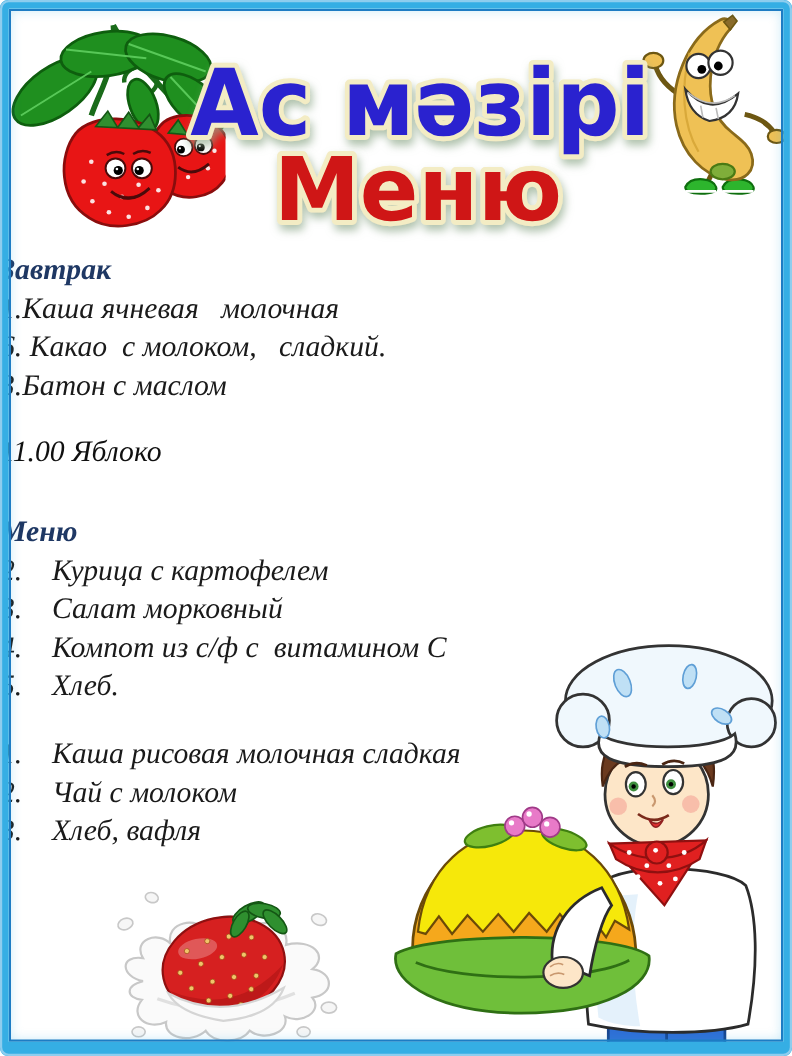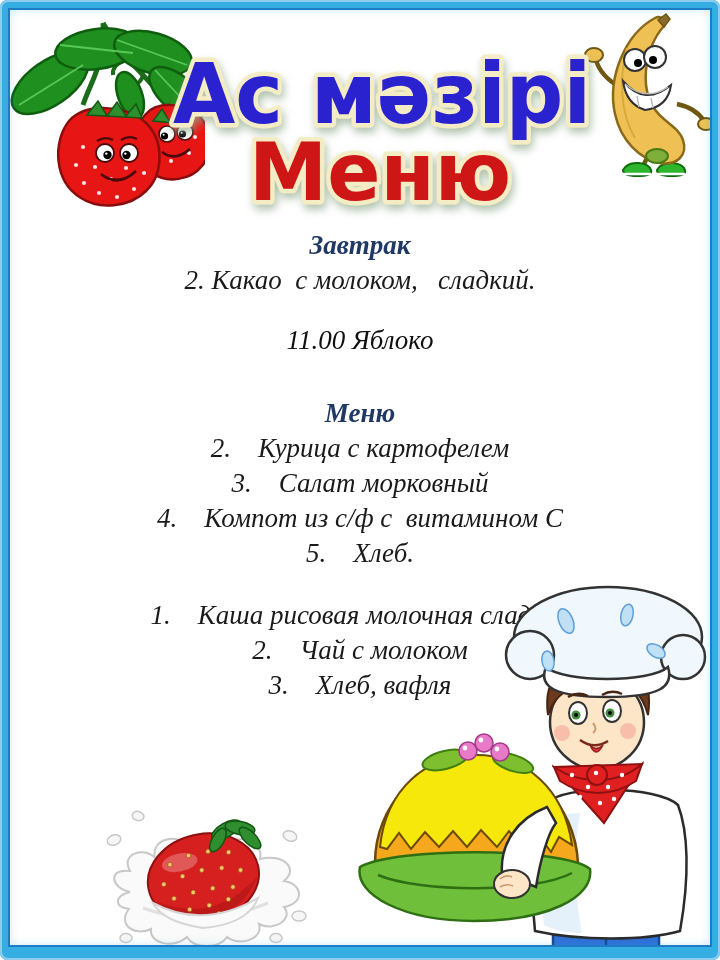--- a/index.html
+++ b/index.html
@@ -19,21 +19,21 @@
   }
   
   .title-svg{position:absolute; left:150px; top:28px; width:460px; height:192px; z-index:3;}
   .title-svg text{
     font-family:"DejaVu Sans", sans-serif; font-weight:bold;
     paint-order:stroke; stroke-linejoin:round;
   }
   
   .menu{
     position:absolute; top:228px; left:0; right:0; z-index:1;
-    text-align:center; font-style:italic; font-size:27px; color:#1a1a1a;
+    text-align:left; font-style:italic; font-size:27px; color:#1a1a1a;
   }
   .line{height:35px; line-height:35px; white-space:pre;}
   .heading{font-weight:bold; color:#1f3864;}
   .apple{font-weight:normal; color:#101010;}
   .gap-s{height:25px;} .gap-m{height:38px;} .gap-l{height:27px;}
   
   .deco{position:absolute; z-index:2;}
   .deco-strawberries{left:5px; top:5px; width:200px; height:205px;}
   .deco-banana{left:565px; top:8px; width:150px; height:170px;}
   .deco-milk{left:98px; top:798px; width:215px; height:155px;}
@@ -49,21 +49,23 @@
       <filter id="tshadow" x="-20%" y="-20%" width="140%" height="140%">
         <feDropShadow dx="2" dy="5" stdDeviation="4" flood-color="#8fa98a" flood-opacity="0.7"></feDropShadow>
       </filter>
     </defs>
     <text x="232" y="95" font-size="84" text-anchor="middle" textLength="418" lengthAdjust="spacingAndGlyphs" stroke="#f3ecc4" stroke-width="9" filter="url(#tshadow)" fill="#2a22cf">Ас мәзірі</text>
     <text x="230" y="172" font-size="80" text-anchor="middle" textLength="262" lengthAdjust="spacingAndGlyphs" stroke="#f3ecc4" stroke-width="9" filter="url(#tshadow)" fill="#cf1312">Меню</text>
   </svg>
 
   <div class="menu">
     <div class="line heading">Завтрак</div>
-    <div class="line">2. Какао  с молоком,   сладкий.</div>
+    <div class="line">1.Каша ячневая   молочная</div>
+    <div class="line">6. Какао  с молоком,   сладкий.</div>
+    <div class="line">3.Батон с маслом</div>
     <div class="gap-s"></div>
     <div class="line apple">11.00 Яблоко</div>
     <div class="gap-m"></div>
     <div class="line heading">Меню</div>
     <div class="line">2.    Курица с картофелем</div>
     <div class="line">3.    Салат морковный</div>
     <div class="line">4.    Компот из с/ф с  витамином С</div>
     <div class="line">5.    Хлеб.</div>
     <div class="gap-l"></div>
     <div class="line">1.    Каша рисовая молочная сладкая</div>

